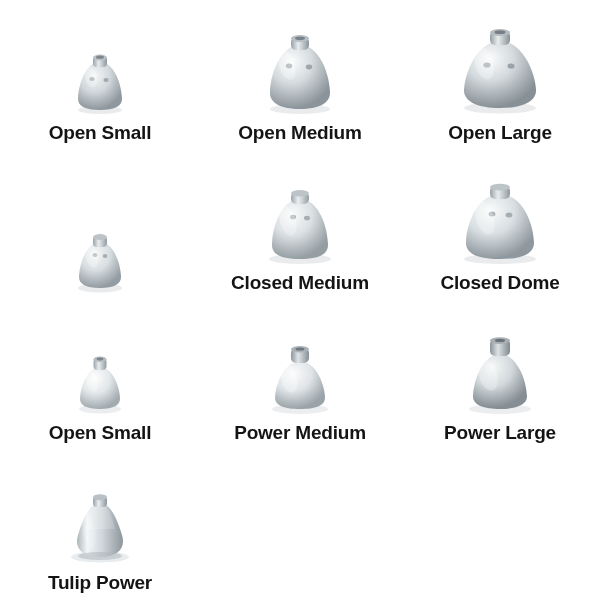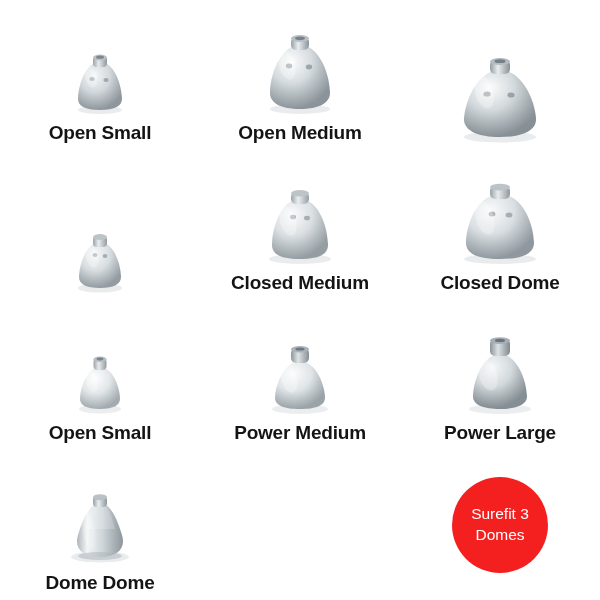--- a/index.html
+++ b/index.html
@@ -172,20 +172,21 @@
             <path d="M54 12 C34 12 20 38 18 60 C17 72 31 79 54 79 C77 79 91 72 90 60 C88 38 74 12 54 12 Z" fill="url(#g3)"></path>
             <rect x="44" y="2" width="20" height="14" rx="5" fill="url(#s3)"></rect>
             <ellipse cx="54" cy="3.5" rx="10" ry="3.6" fill="#b5bdc2"></ellipse>
             <ellipse cx="54" cy="3.2" rx="5.5" ry="1.9" fill="#777f86"></ellipse>
             <ellipse cx="41" cy="36" rx="3.6" ry="2.6" fill="#868f95" opacity="0.75"></ellipse>
             <ellipse cx="65" cy="37" rx="3.6" ry="2.6" fill="#868f95" opacity="0.75"></ellipse>
             <ellipse cx="38" cy="34" rx="9" ry="17" fill="#ffffff" opacity="0.3" transform="rotate(-16 38 34)"></ellipse>
           </svg>
         </div>
       </div>
+      <div class="dome-label">Open Large</div>
     </div>
 
     <div class="cell">
       <div class="dome-wrap">
         <div class="dome">
           <svg width="68" height="62" viewBox="0 0 68 62" aria-hidden="true">
             <defs>
               <radialGradient id="g4" cx="38%" cy="26%" r="74%">
                 <stop offset="0%" stop-color="#f7f9f9"></stop>
                 <stop offset="48%" stop-color="#d8dee1"></stop>
@@ -371,26 +372,20 @@
             <ellipse cx="40" cy="64" rx="29" ry="5.5" fill="#e2e6e8" opacity="0.75"></ellipse>
             <path d="M40 10 C31 10 24 22 18 42 C14 55 22 64 40 64 C58 64 66 55 62 42 C56 22 49 10 40 10 Z" fill="url(#g10)"></path>
             <path d="M40 10 C34 10 29 20 25 36 L55 36 C51 20 46 10 40 10 Z" fill="#ffffff" opacity="0.18"></path>
             <rect x="33" y="3" width="14" height="11" rx="4" fill="url(#s10)"></rect>
             <ellipse cx="40" cy="4.2" rx="7" ry="3" fill="#b9c1c6"></ellipse>
             <ellipse cx="40" cy="63" rx="22" ry="4" fill="#aeb6bb" opacity="0.55"></ellipse>
             <ellipse cx="29" cy="38" rx="6" ry="18" fill="#ffffff" opacity="0.22" transform="rotate(-10 29 38)"></ellipse>
           </svg>
         </div>
       </div>
-      <div class="dome-label">Dome Dome</div>
+      <div class="dome-label">Tulip Power</div>
     </div>
 
     <div class="cell empty-cell"></div>
 
-    <div class="cell badge-cell">
-      <div class="badge">
-        <span>Surefit 3</span>
-        <span>Domes</span>
-      </div>
-    </div>
 
   </div>
 </div>
 
 </body></html>

